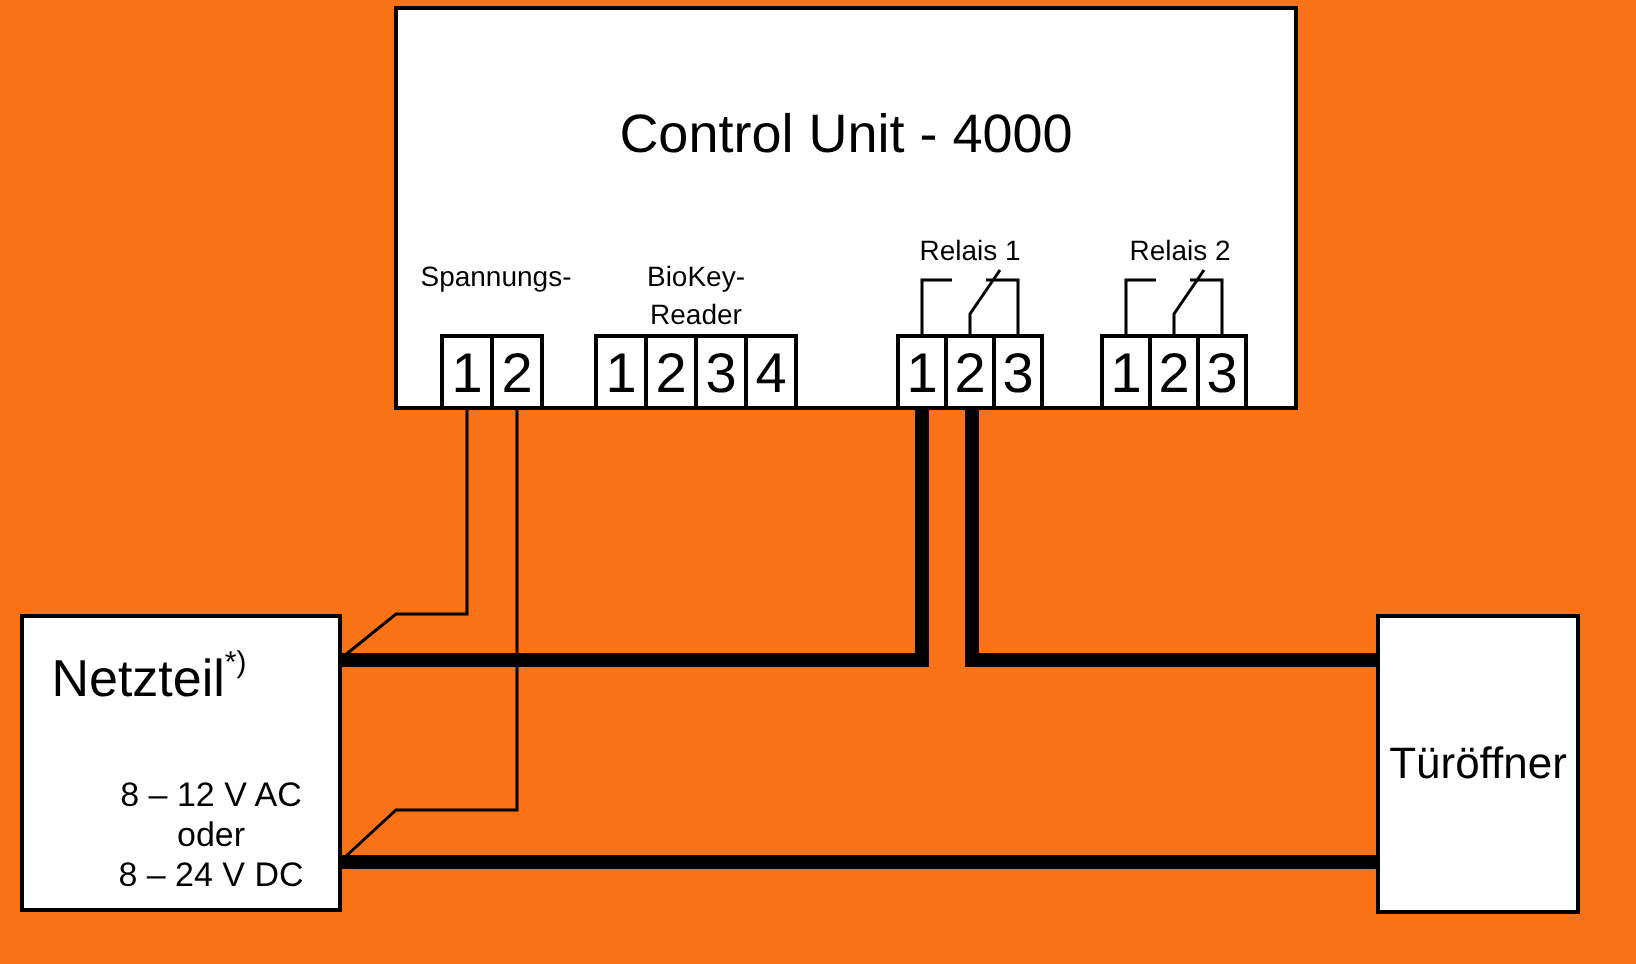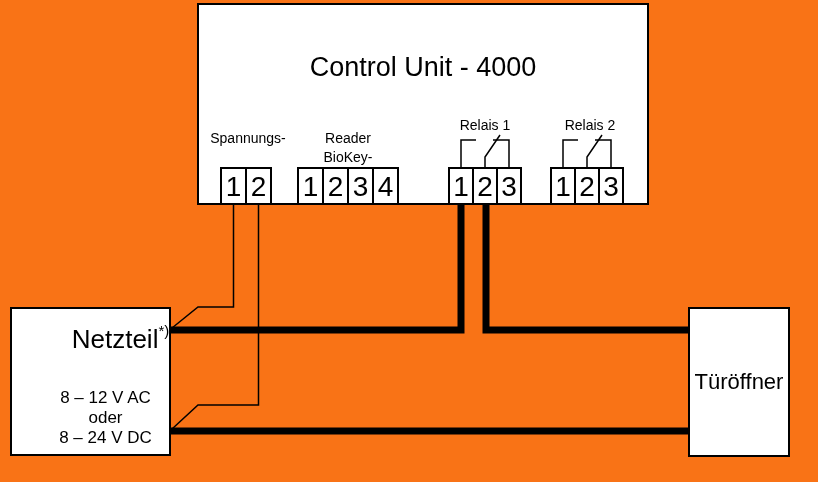--- a/index.html
+++ b/index.html
@@ -47,21 +47,21 @@
     box-sizing: border-box; margin-left: -2px;
     display: flex; align-items: flex-end; justify-content: center;
     font-size: 28px; line-height: 1; padding-bottom: 2px;
   }
   .cell:first-child { margin-left: 0; }
   .cell-w27 { width: 27px; }
   .cell-w26 { width: 26px; }
 
   .ps-title {
     position: absolute; left: 10px; top: 324px; width: 129px;
-    text-align: center; font-size: 26px; z-index: 4; margin-left: 46px;
+    text-align: center; font-size: 26px; z-index: 4;
   }
   .ps-title sup { font-size: 15px; position: relative; top: -2px; }
   .ps-voltage {
     position: absolute; left: 10px; top: 388px; width: 161px;
     text-align: center; font-size: 17px; line-height: 20px; z-index: 4; margin-left: 15px;
   }
   .to-title { font-size: 22px; z-index: 4; }
 
   svg.wires {
     position: absolute; left: 0; top: 0; z-index: 10;
@@ -102,22 +102,22 @@
 
   <div class="group-label lbl-power">
     <div>Spannungs-</div>
   </div>
   <div class="cells cells-power">
     <div class="cell cell-w27">1</div>
     <div class="cell cell-w27">2</div>
   </div>
 
   <div class="group-label lbl-reader">
+    <div>BioKey-</div>
     <div>Reader</div>
-    <div>BioKey-</div>
   </div>
   <div class="cells cells-reader">
     <div class="cell cell-w27">1</div>
     <div class="cell cell-w27">2</div>
     <div class="cell cell-w27">3</div>
     <div class="cell cell-w27">4</div>
   </div>
 
   <div class="group-label lbl-relay1">Relais 1</div>
   <div class="cells cells-relay1">

